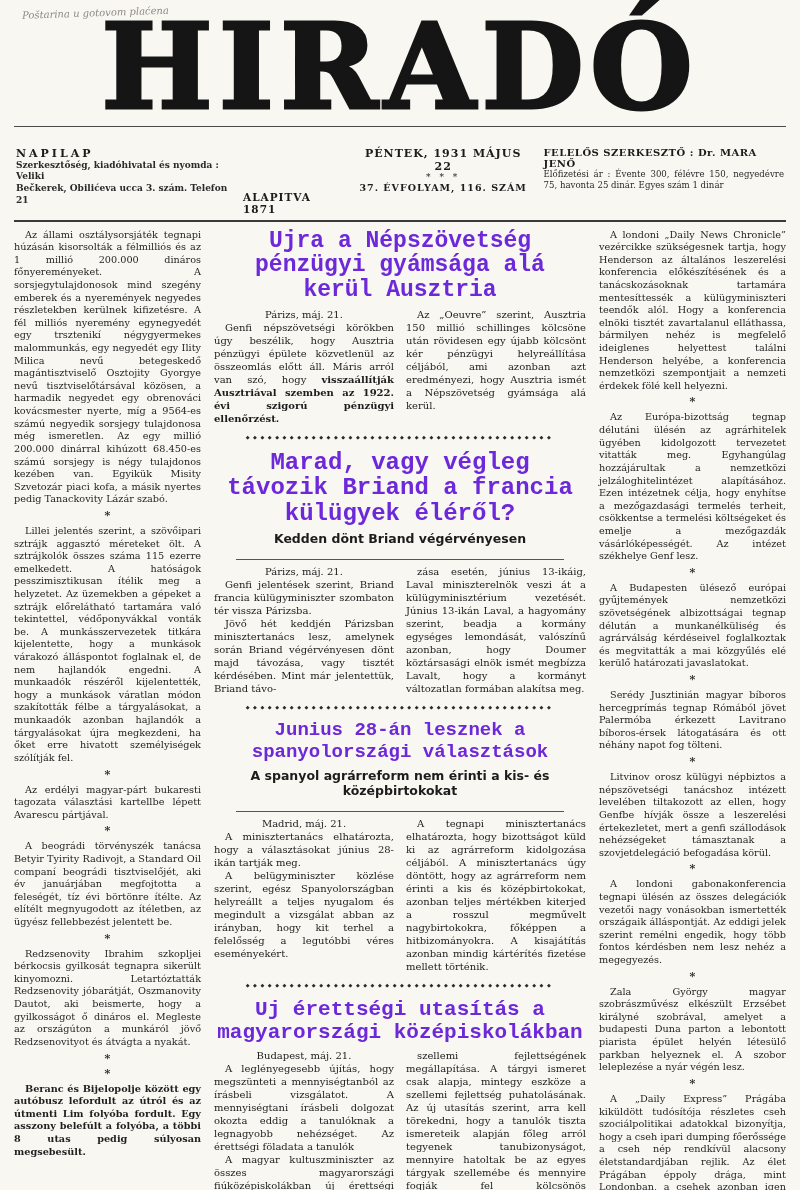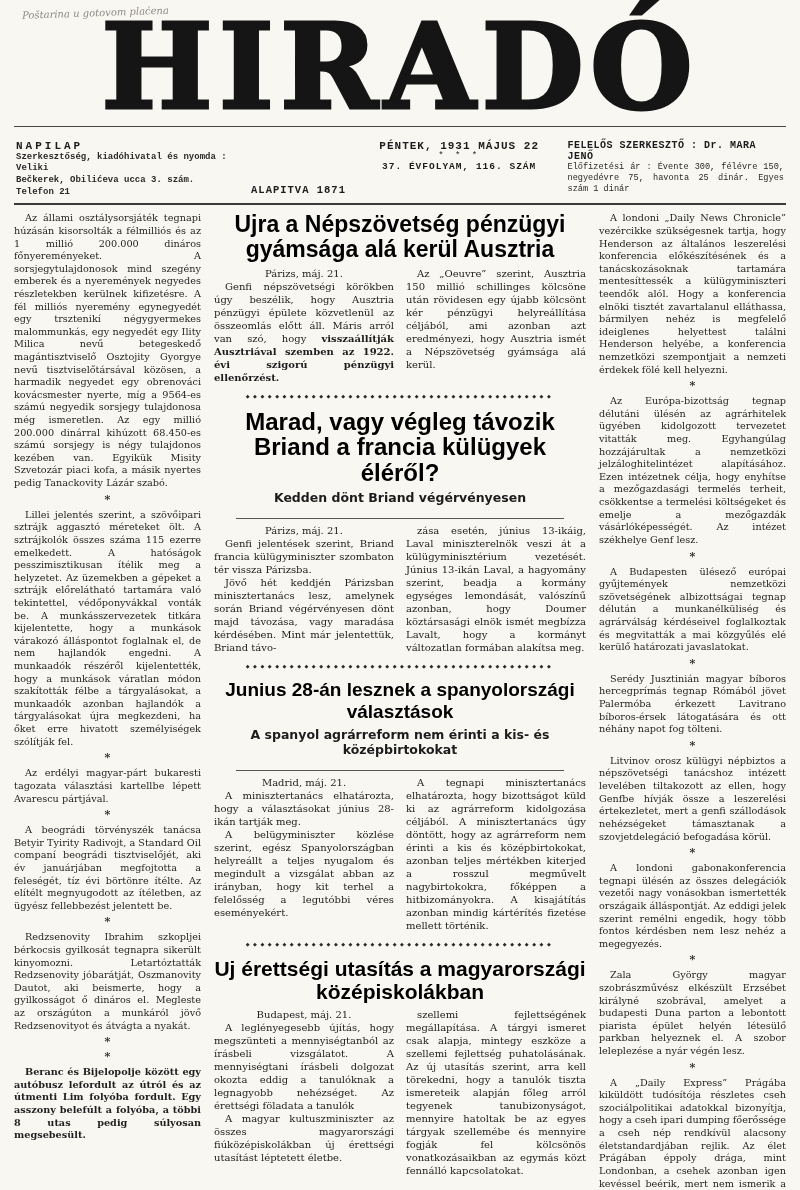--- a/index.html
+++ b/index.html
@@ -18,21 +18,21 @@
   .masthead {
     text-align:center; font-family:"DejaVu Serif", serif;
     font-weight:bold; font-size:118px; line-height:0.92;
     letter-spacing:6px; color:#151515;
     -webkit-text-stroke:3px #151515;
     margin-top:-4px; margin-bottom:4px;
   }
   .rule { border-top:1px solid #4a4a4a; }
   .rule-thick { border-top:2px solid #3a3a3a; }
   .header-info {
-    display:flex; gap:20px; padding:13px 2px 5px; align-items:flex-start;font-family:Liberation Mono, monospace;
+    display:flex; gap:12px; padding:20px 2px 5px; align-items:flex-start;
   }
   .hblock-1 { flex:0 0 28%; }
   .hblock-2 { flex:0 0 13%; padding-top:1px; }
   .hblock-3 { flex:0 0 23%; text-align:center; }
   .hblock-4 { flex:1; }
   .napilap { font-weight:bold; letter-spacing:3px; font-size:11px; }
   .addr { font-size:9px; line-height:1.3; font-weight:bold; color:#2a2a2a; }
   .founded { font-weight:bold; font-size:10.5px; letter-spacing:1px;margin-top:43px; }
   .dateline-top { font-weight:bold; font-size:11px; letter-spacing:1px; }
   .stars { font-size:9px; line-height:1; letter-spacing:3px; }
@@ -44,22 +44,22 @@
   .side-col {
     flex:0 0 187px; font-size:9.7px; line-height:1.3;
     text-align:justify; color:#1f1f1f;
   }
   .center-col { flex:1; min-width:0; }
   .news-item { text-indent:11px; }
   .news-item.bold { font-weight:bold; }
   .star-sep { text-align:center; font-size:11px; line-height:1; margin:4px 0; font-weight:bold; }
   
   .headline {
-    font-family:Liberation Sans, sans-serif; font-weight:bold;
-    text-align:center; color:#000000;
+    font-family:Liberation Mono, monospace; font-weight:bold;
+    text-align:center; color:#6d28d9;
   }
   .h-a1 { font-size:23px; line-height:1.08; }
   .h-a2 { font-size:24px; line-height:1.06; }
   .h-a3 { font-size:19px; line-height:1.12; }
   .h-a4 { font-size:21px; line-height:1.1; }
   .subhead {
     font-family:"DejaVu Sans", sans-serif; font-weight:bold;
     font-size:12.5px; text-align:center; margin:5px auto 2px;
     padding-bottom:13px; border-bottom:1px solid #555; width:88%;
   }
@@ -139,21 +139,21 @@
 
       <div class="diamond-rule">◆◆◆◆◆◆◆◆◆◆◆◆◆◆◆◆◆◆◆◆◆◆◆◆◆◆◆◆◆◆◆◆◆◆◆◆◆◆◆◆◆◆</div>
 
       <article class="center-article">
         <h2 class="headline h-a2">Marad, vagy végleg távozik Briand a francia külügyek éléről?</h2>
         <h3 class="subhead">Kedden dönt Briand végérvényesen</h3>
         <div class="two-col">
           <div class="subcol">
             <p class="article-dateline">Párizs, máj. 21.</p>
             <p class="body-para">Genfi jelentések szerint, Briand francia külügyminiszter szombaton tér vissza Párizsba.</p>
-            <p class="body-para">Jövő hét keddjén Párizsban minisztertanács lesz, amelynek során Briand végérvényesen dönt majd távozása, vagy maradása kérdésében. Mint már jelentettük, Briand távo-</p>
+            <p class="body-para">Jövő hét keddjén Párizsban minisztertanács lesz, amelynek során Briand végérvényesen dönt majd távozása, vagy tisztét kérdésében. Mint már jelentettük, Briand távo-</p>
           </div>
           <div class="subcol">
             <p class="body-para">zása esetén, június 13-ikáig, Laval miniszterelnök veszi át a külügyminisztérium vezetését. Június 13-ikán Laval, a hagyomány szerint, beadja a kormány egységes lemondását, valószínű azonban, hogy Doumer köztársasági elnök ismét megbízza Lavalt, hogy a kormányt változatlan formában alakítsa meg.</p>
           </div>
         </div>
       </article>
 
       <div class="diamond-rule">◆◆◆◆◆◆◆◆◆◆◆◆◆◆◆◆◆◆◆◆◆◆◆◆◆◆◆◆◆◆◆◆◆◆◆◆◆◆◆◆◆◆</div>
 
       <article class="center-article">

